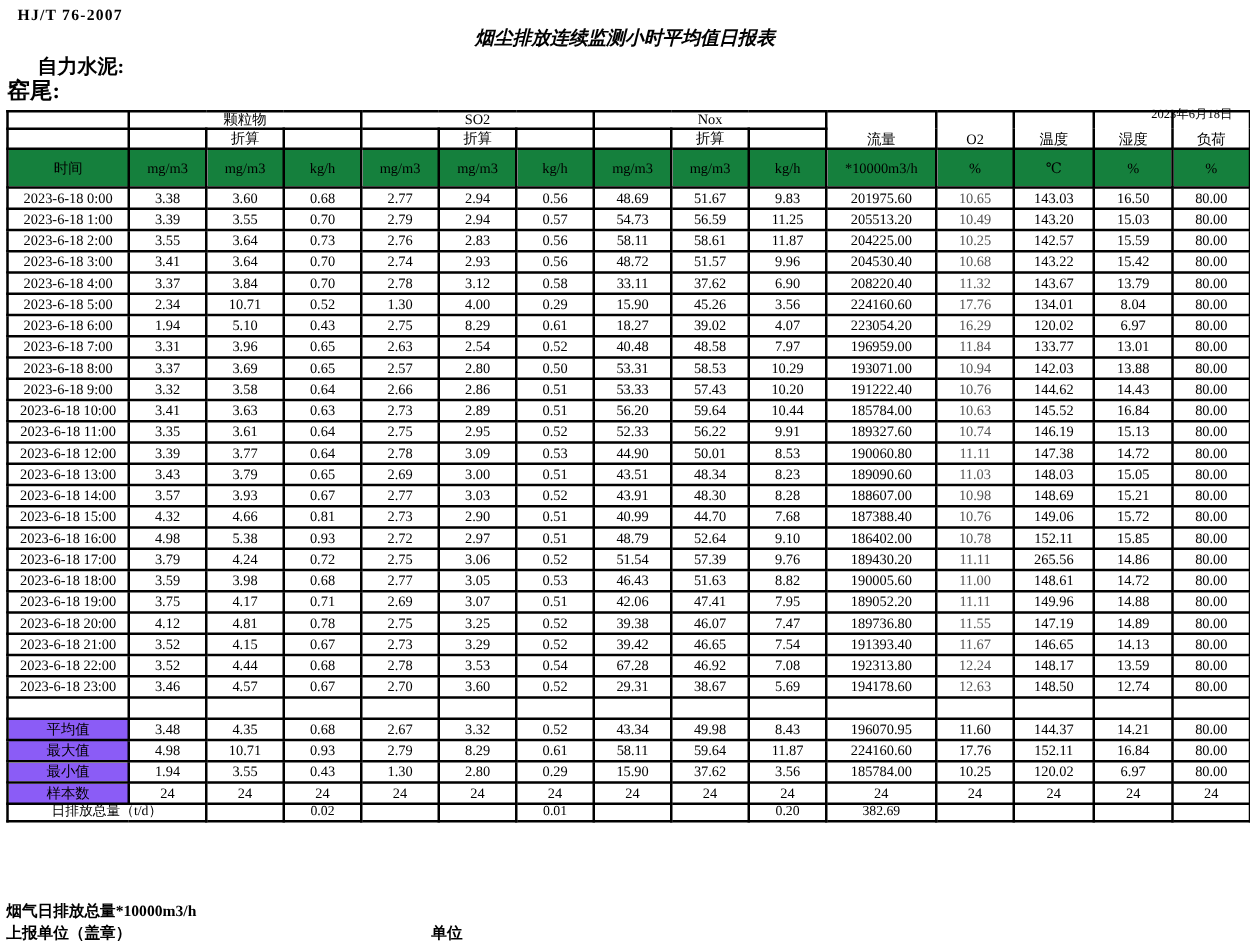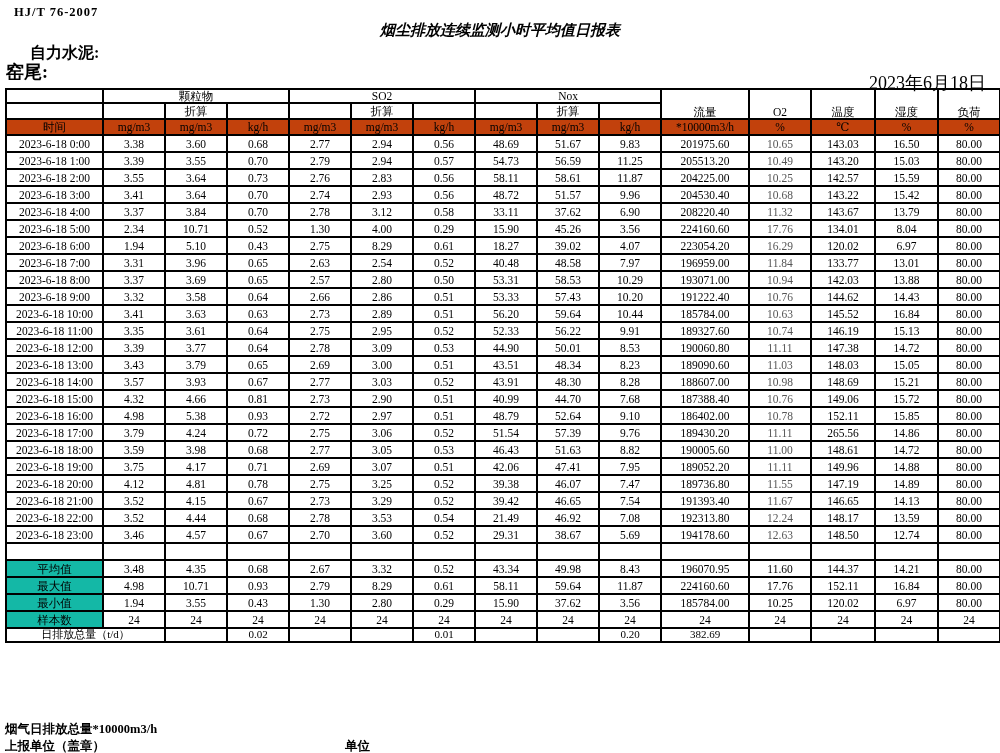--- a/index.html
+++ b/index.html
@@ -3,30 +3,30 @@
 <meta charset="utf-8">
 <style>
   * { box-sizing: border-box; }
   html,body { margin:0; padding:0; background:#ffffff; }
   body { width:1000px; height:753px; font-family:"Liberation Serif","DejaVu Serif",serif; color:#000; }
   .page { position:relative; width:1000px; height:753px; background:#fff; overflow:hidden; }
   .doc-code { position:absolute; top:5px; left:14px; font-weight:bold; font-size:12.5px; letter-spacing:1px; }
   .title { position:absolute; top:21px; left:0; width:100%; text-align:center; font-weight:bold; font-size:15px;font-style:italic; }
   .company { position:absolute; top:43px; left:6px; font-weight:bold; font-size:16px;margin-left:24px; }
   .site { position:absolute; top:60px; left:6px; font-weight:bold; font-size:18px; }
-  .date { position:absolute; top:71px; right:14px; font-size:18px; }
+  .date { position:absolute; top:84px; right:14px; font-size:10px; }
   table.report { position:absolute; top:88px; left:5px; width:992px; border-collapse:collapse; table-layout:fixed;padding-left:24px; }
   table.report td { border:2px solid #000; text-align:center; font-size:11.5px; line-height:1.05; padding:0 1px; height:17px; overflow:hidden; white-space:nowrap; }
   tr.hr1 td { height:13px; }
   tr.hr2 td { height:16px; }
-  tr.hr3 td { height:16px; background:#c2410c; }
+  tr.hr3 td { height:31px; background:#15803d; }
   td.vbottom { vertical-align:bottom; padding-bottom:3px; }
   tbody td.o2col { color:#555; }
   tbody tr.blank td { height:17px; }
-  td.sumlabel { background:#14b8a6; }
+  td.sumlabel { background:#8b5cf6; }
   tr.daily td { height:13px; font-size:11px; }
   td.daily-label { text-align:left; padding-left:3px; }
   .footer1 { position:absolute; top:721px; left:5px; font-size:12.5px; font-weight:bold; }
   .footer2 { position:absolute; top:738px; left:5px; font-size:12.5px; font-weight:bold; }
   .footer2 .unit { position:absolute; left:340px; top:0; white-space:nowrap; }
 </style>
 </head>
 <body>
 
 <div class="page">
@@ -472,21 +472,21 @@
           <td>80.00</td>
         </tr>
         <tr>
           <td>2023-6-18 22:00</td>
           <td>3.52</td>
           <td>4.44</td>
           <td>0.68</td>
           <td>2.78</td>
           <td>3.53</td>
           <td>0.54</td>
-          <td>21.49</td>
+          <td>67.28</td>
           <td>46.92</td>
           <td>7.08</td>
           <td>192313.80</td>
           <td class="o2col">12.24</td>
           <td>148.17</td>
           <td>13.59</td>
           <td>80.00</td>
         </tr>
         <tr>
           <td>2023-6-18 23:00</td>

